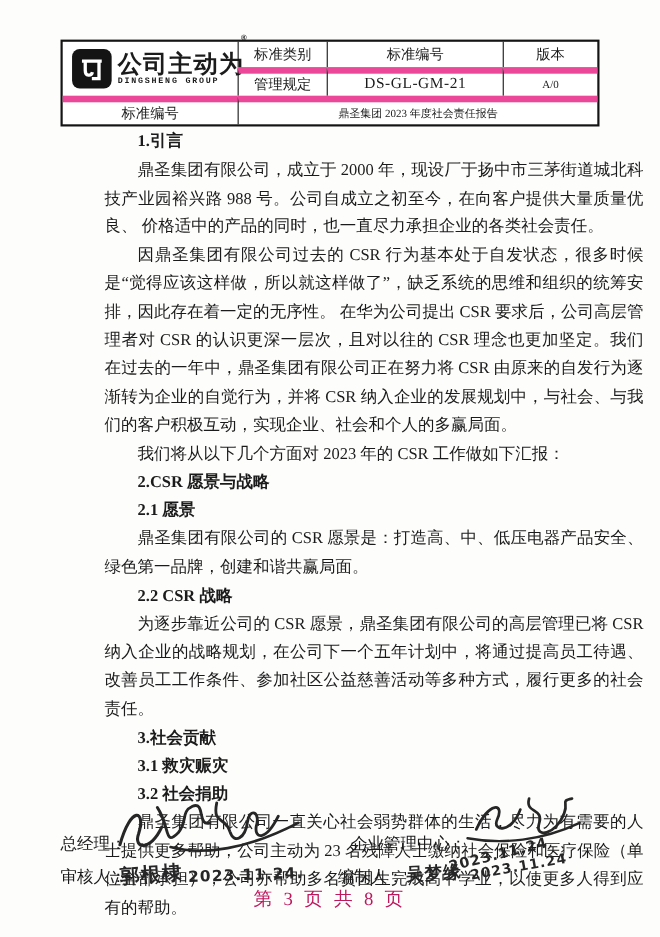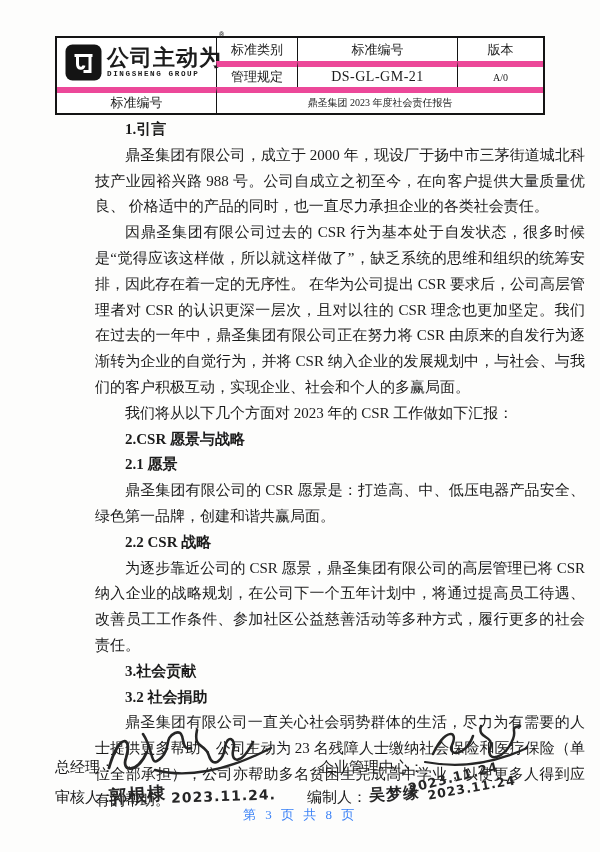--- a/index.html
+++ b/index.html
@@ -54,21 +54,21 @@
   .sig{position:absolute;white-space:nowrap}
   .hand{
     font-family:"DejaVu Sans",sans-serif;font-weight:700;color:#262626;
     letter-spacing:1px;
   }
   .scrawl{position:absolute}
   .scrawl path{fill:none;stroke:#262626;stroke-linecap:round}
   
   .footer{
     position:absolute;left:0;top:806px;width:100%;text-align:center;
-    font-size:13px;letter-spacing:3px;color:#3b82f6;
+    font-size:17px;letter-spacing:3px;color:#be185d;
   }
 </style>
 </head>
 <body>
 
 <div class="page">
 
   <div class="hdr">
     <div class="cell logo-cell no-l no-t">
       <svg class="logo-mark" viewBox="0 0 40 40">
@@ -96,20 +96,21 @@
     <p class="head">1.引言</p>
     <p>鼎圣集团有限公司，成立于 2000 年，现设厂于扬中市三茅街道城北科技产业园裕兴路 988 号。公司自成立之初至今，在向客户提供大量质量优良、 价格适中的产品的同时，也一直尽力承担企业的各类社会责任。</p>
     <p>因鼎圣集团有限公司过去的 CSR 行为基本处于自发状态，很多时候是“觉得应该这样做，所以就这样做了”，缺乏系统的思维和组织的统筹安排，因此存在着一定的无序性。 在华为公司提出 CSR 要求后，公司高层管理者对 CSR 的认识更深一层次，且对以往的 CSR 理念也更加坚定。我们在过去的一年中，鼎圣集团有限公司正在努力将 CSR 由原来的自发行为逐渐转为企业的自觉行为，并将 CSR 纳入企业的发展规划中，与社会、与我们的客户积极互动，实现企业、社会和个人的多赢局面。</p>
     <p>我们将从以下几个方面对 2023 年的 CSR 工作做如下汇报：</p>
     <p class="head">2.CSR 愿景与战略</p>
     <p class="head">2.1 愿景</p>
     <p>鼎圣集团有限公司的 CSR 愿景是：打造高、中、低压电器产品安全、绿色第一品牌，创建和谐共赢局面。</p>
     <p class="head">2.2 CSR 战略</p>
     <p>为逐步靠近公司的 CSR 愿景，鼎圣集团有限公司的高层管理已将 CSR 纳入企业的战略规划，在公司下一个五年计划中，将通过提高员工待遇、改善员工工作条件、参加社区公益慈善活动等多种方式，履行更多的社会责任。</p>
     <p class="head">3.社会贡献</p>
+    <p class="head">3.1 救灾赈灾</p>
     <p class="head">3.2 社会捐助</p>
     <p>鼎圣集团有限公司一直关心社会弱势群体的生活，尽力为有需要的人士提供更多帮助，公司主动为 23 名残障人士缴纳社会保险和医疗保险（单位全部承担），公司亦帮助多名贫困生完成高中学业，以使更多人得到应有的帮助。</p>
   </div>
 
   <div class="sign-area">
 
     <span class="sig" style="left:0;top:22px">总经理：</span>
     <svg class="scrawl" style="left:44px;top:-16px" width="180" height="66" viewBox="0 0 180 66">
       <path d="M10 48 C20 12 34 16 27 38 C22 52 38 54 48 32" stroke-width="2.8"></path>
       <path d="M44 14 C56 32 50 50 63 37 C72 27 65 18 76 13 C88 8 80 32 92 28" stroke-width="2.6"></path>

